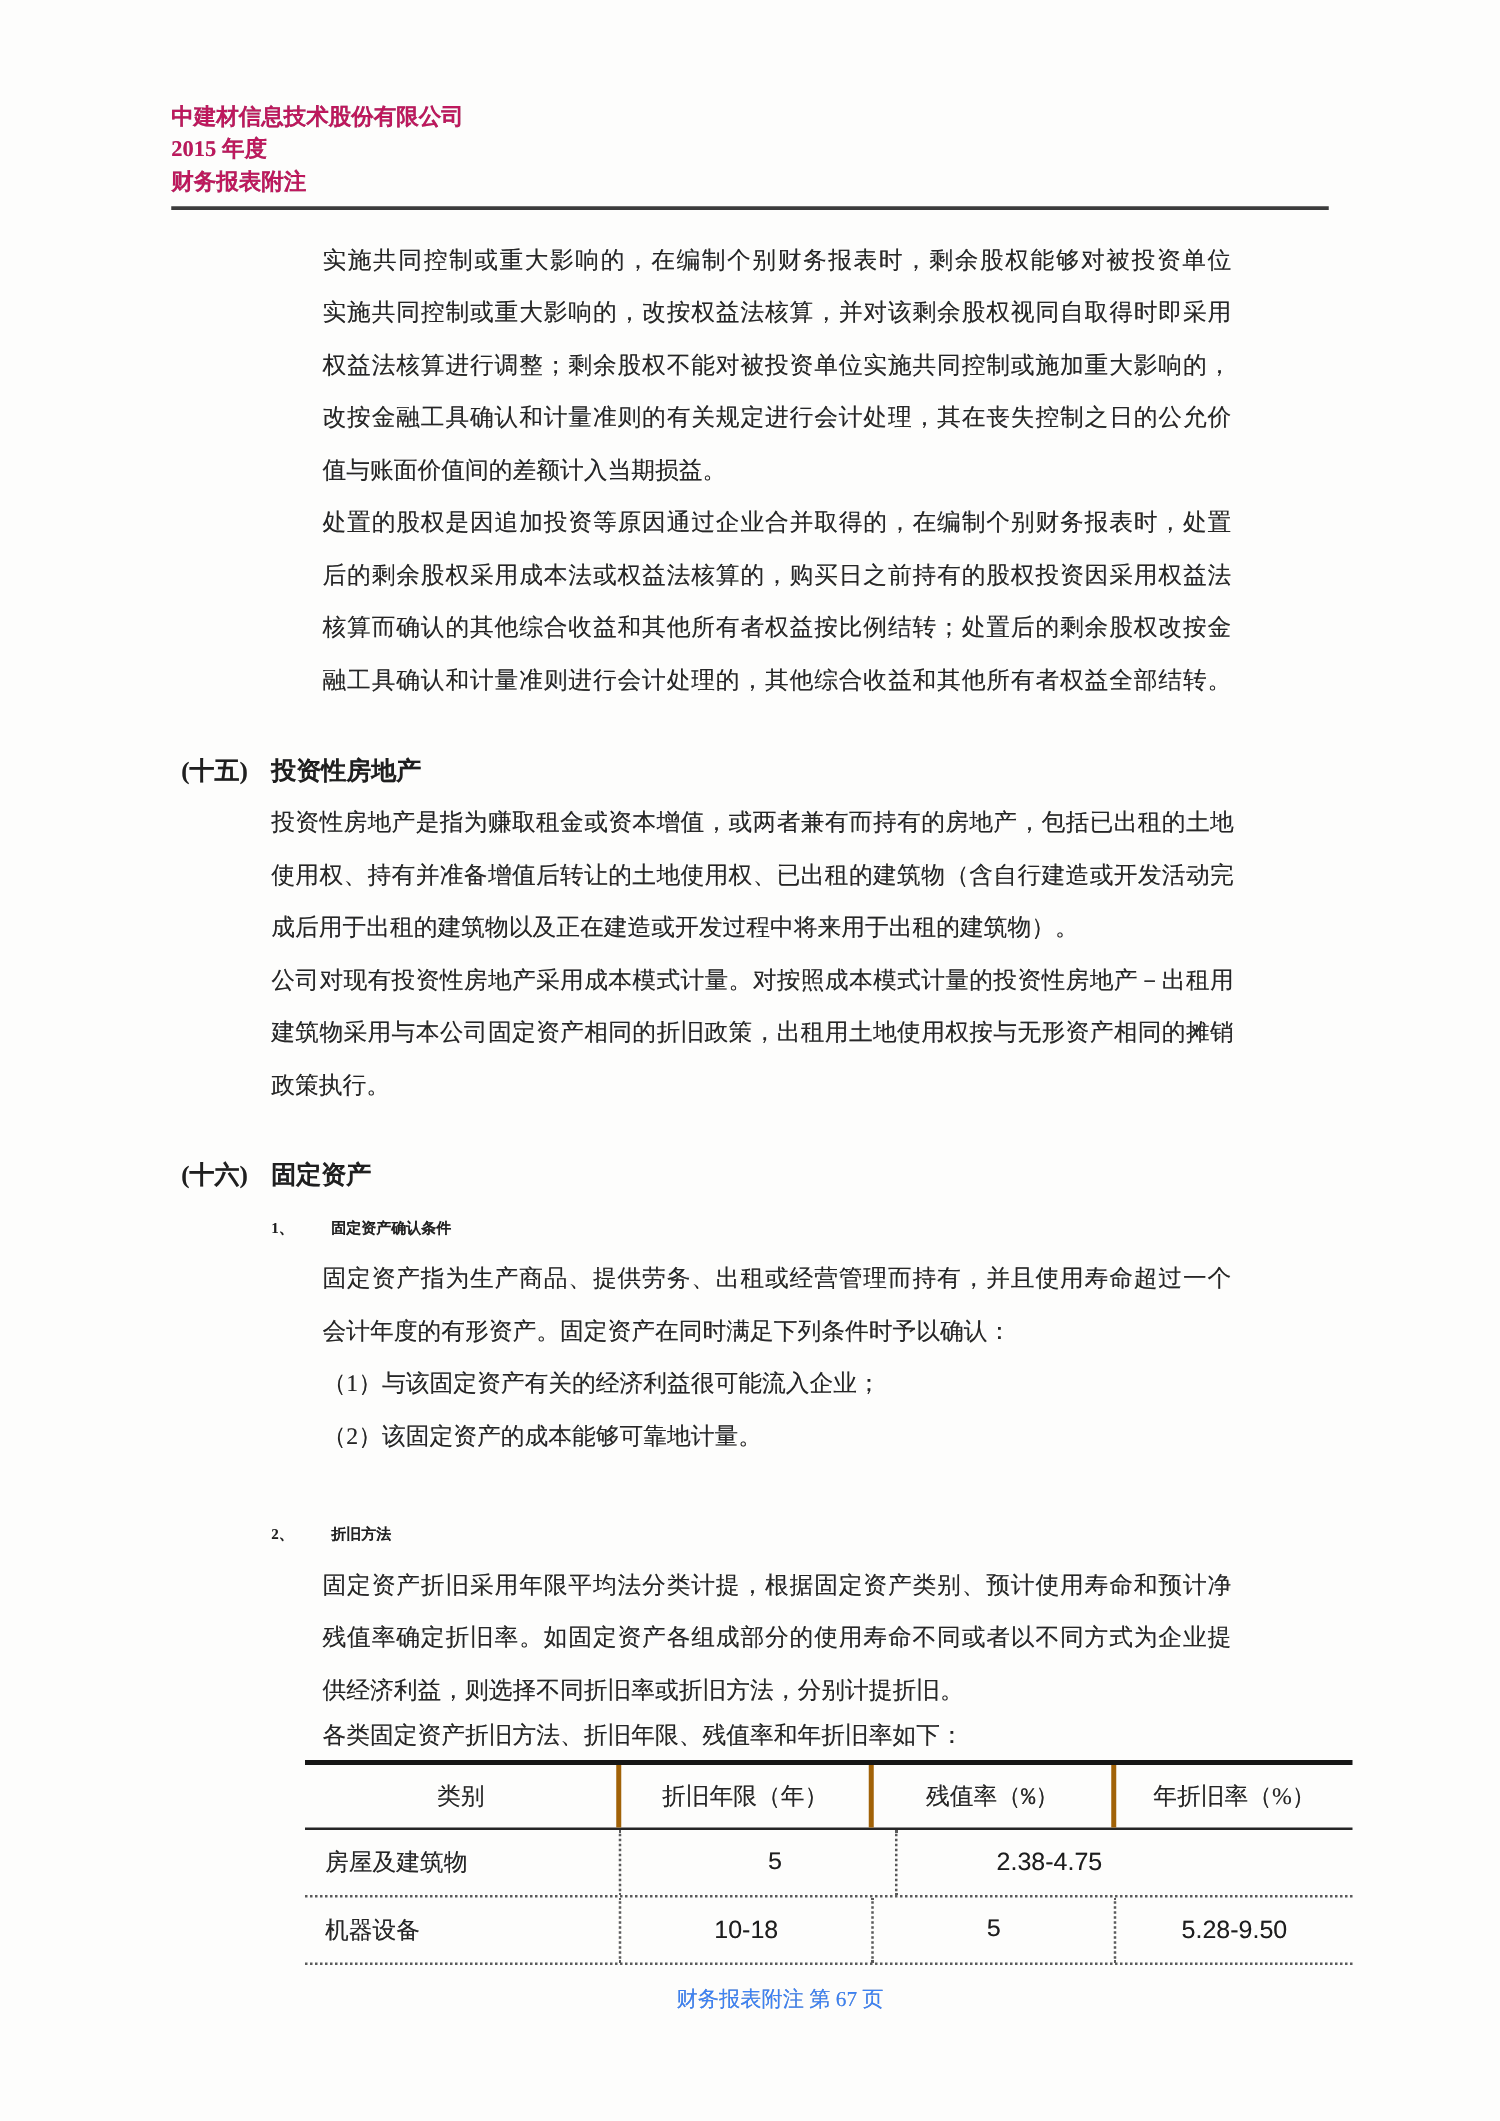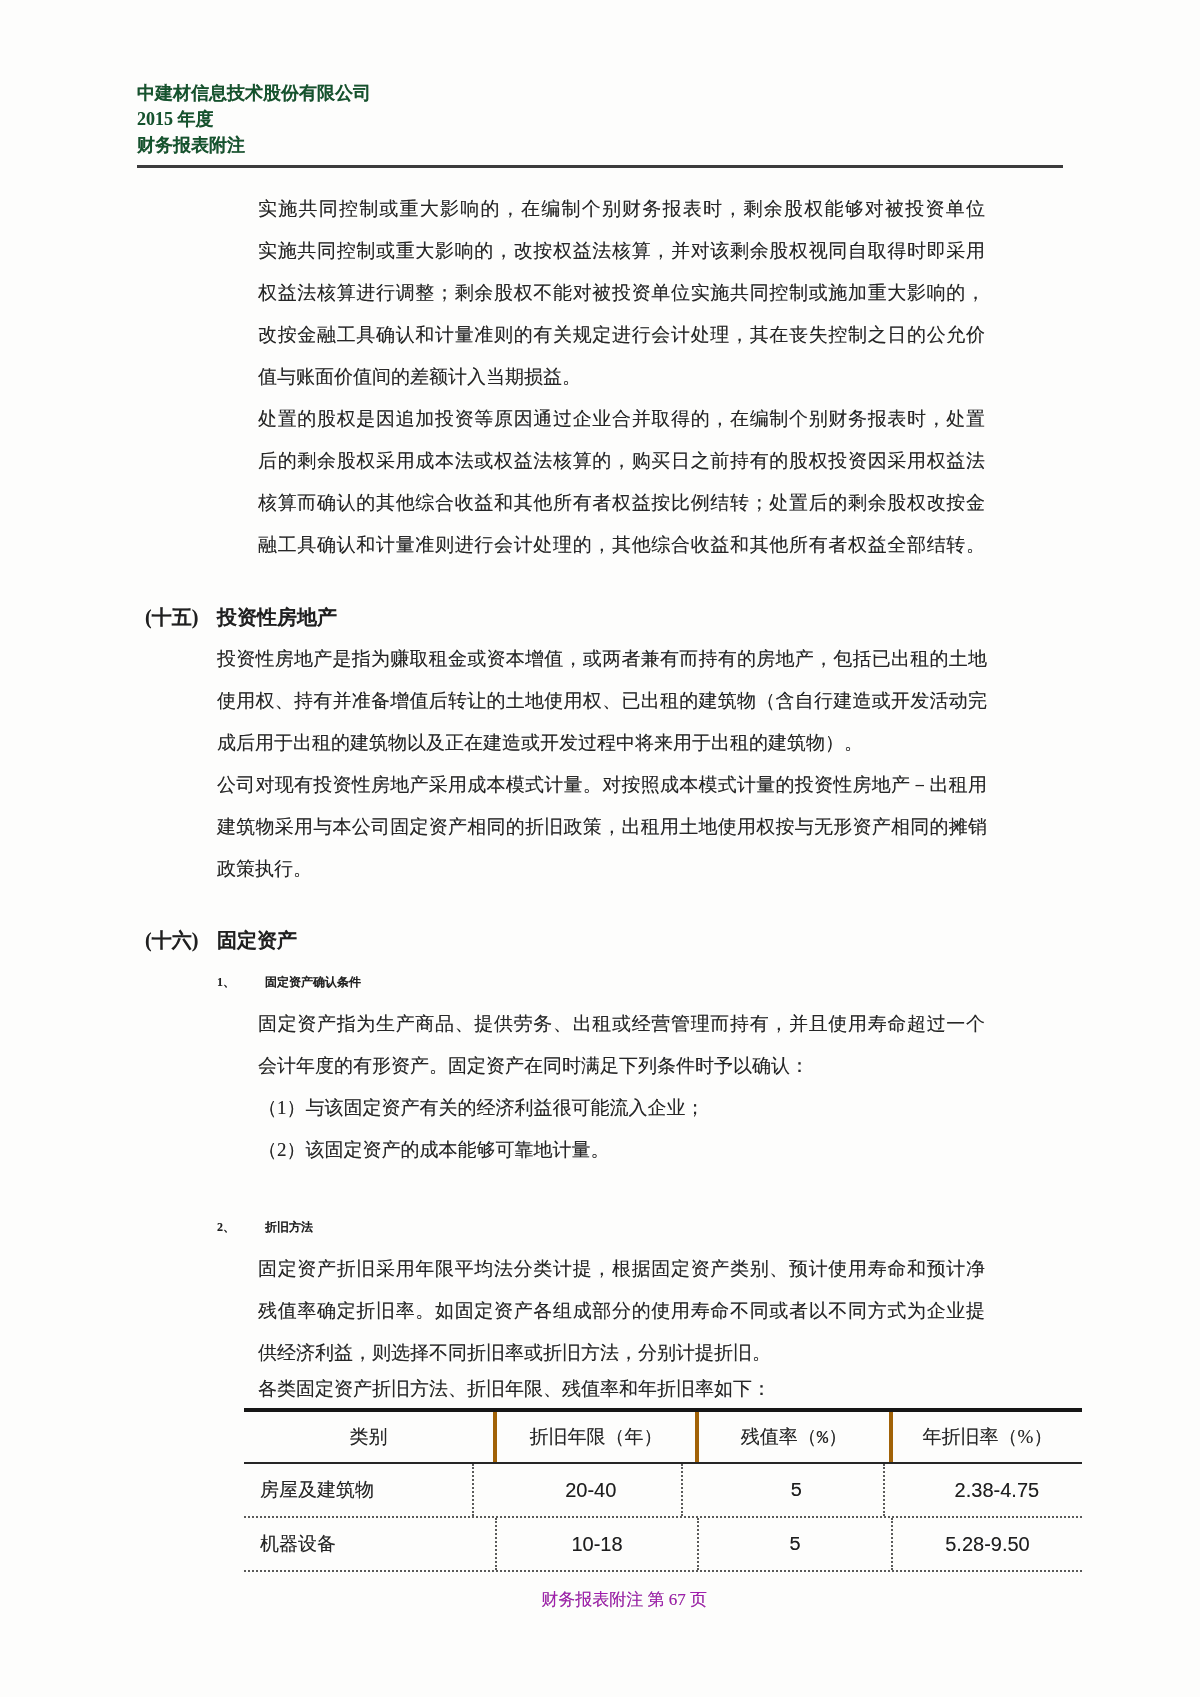--- a/index.html
+++ b/index.html
@@ -7,21 +7,21 @@
     position:relative;
     width:1200px;height:1697px;
     margin:0 auto;
     background:#fdfdfc;
     color:#262626;
     font-family:"Liberation Serif","DejaVu Serif",serif;
     overflow:hidden;
     text-shadow:0 0 .5px rgba(50,50,50,.45);
   }
   
-  .doc-header{margin:80px 0 0 137px;font-size:18px;line-height:26px;font-weight:600;color:#14532d;}
+  .doc-header{margin:80px 0 0 137px;font-size:18px;line-height:26px;font-weight:600;color:#be185d;}
   .header-rule{margin:7px 0 0 137px;width:926px;border-top:3px solid #3c3c3c;height:0;}
   
   .ln{font-size:19px;line-height:42px;white-space:nowrap;}
   .jl{text-align:justify;text-align-last:justify;}
   .ll{text-align:left;text-align-last:left;}
   .indent-a{margin-left:258px;width:727px;text-align:center;}   
   .indent-b{margin-left:217px;width:770px;}   
   .p-top{margin-top:20px;}
   
   .sec-head{margin-left:145px;margin-top:30px;font-size:20px;line-height:42px;font-weight:bold;color:#1f1f1f;}
@@ -46,21 +46,21 @@
   .tc.c1{width:253px;}
   .tc.c2{width:202px;}
   .tc.c3{width:194px;font-family:Liberation Mono, monospace;}
   .tc.c4{width:189px;}
   .trow.head .tc{border-right:4px solid #a16207;}
   .trow.body .tc{border-right:2px dotted #5a5a5a;}
   .trow .tc:last-child{border-right:none;}
   .tc.cat{justify-content:flex-start;padding-left:16px;font-family:"Liberation Serif","DejaVu Serif",serif;}
   .num{font-family:"Liberation Sans","DejaVu Sans",sans-serif;font-size:20px;font-weight:500;color:#1d1d1d;}
   
-  .doc-footer{margin-top:16px;text-align:center;font-size:17px;color:#a21caf;padding-left:48px;}
+  .doc-footer{margin-top:16px;text-align:center;font-size:17px;color:#3b82f6;padding-left:48px;}
 </style>
 </head>
 <body>
 
 <div class="page">
 
   <div class="doc-header">
     <div>中建材信息技术股份有限公司</div>
     <div>2015 年度</div>
     <div>财务报表附注</div>
@@ -121,21 +121,20 @@
 
   <div class="dep-table">
     <div class="trow head">
       <div class="tc c1">类别</div>
       <div class="tc c2">折旧年限（年）</div>
       <div class="tc c3">残值率（%）</div>
       <div class="tc c4">年折旧率（%）</div>
     </div>
     <div class="trow body mid">
       <div class="tc c1 cat">房屋及建筑物</div>
-      <div class="tc c2 num">20-40</div>
       <div class="tc c3 num">5</div>
       <div class="tc c4 num">2.38-4.75</div>
     </div>
     <div class="trow body">
       <div class="tc c1 cat">机器设备</div>
       <div class="tc c2 num">10-18</div>
       <div class="tc c3 num">5</div>
       <div class="tc c4 num">5.28-9.50</div>
     </div>
   </div>

